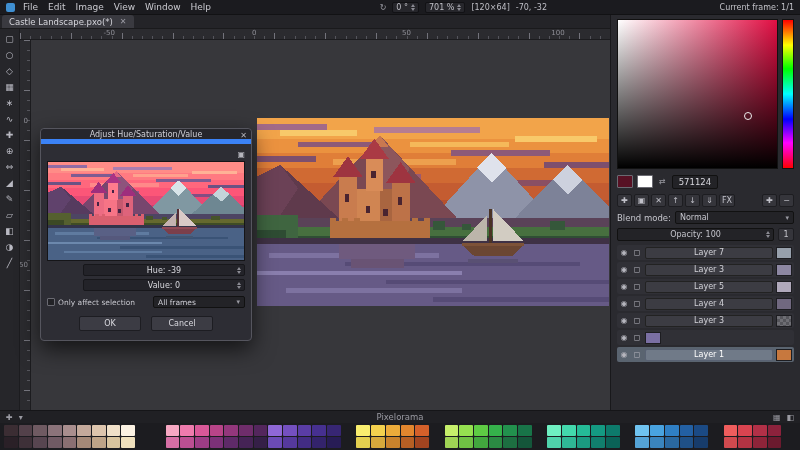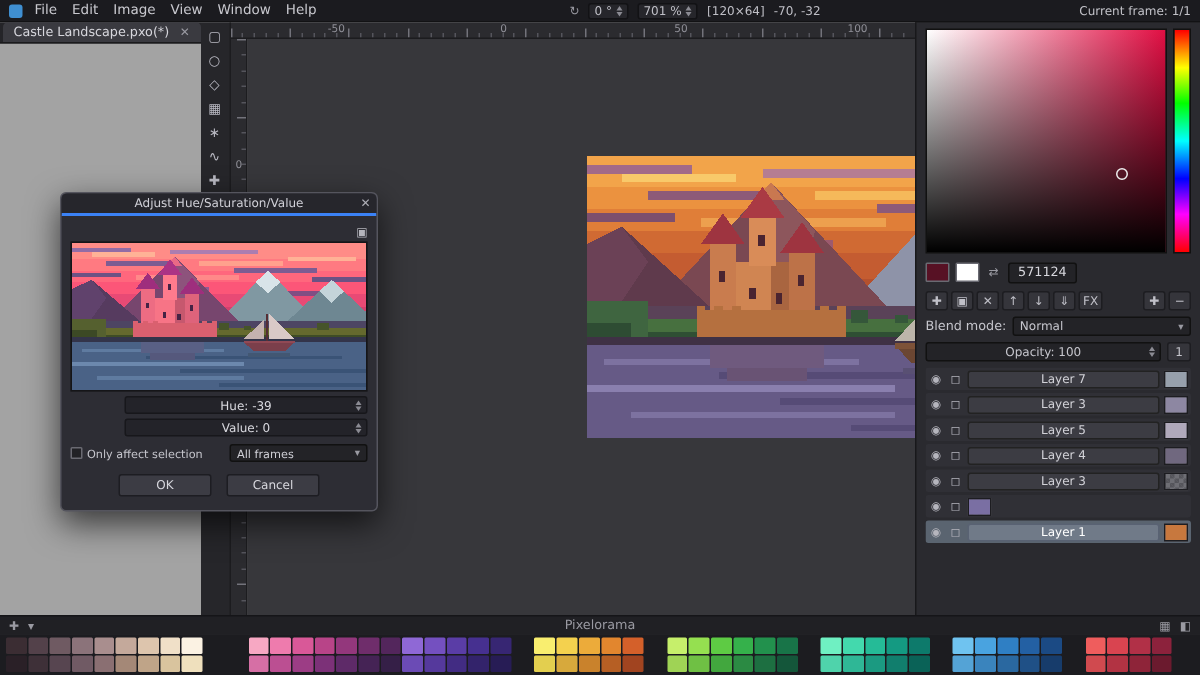--- a/index.html
+++ b/index.html
@@ -19,21 +19,21 @@
   .mb-box{background:#26262b;border:1px solid #121215;padding:0 3px;height:11px;
           display:flex;align-items:center;gap:3px;border-radius:2px;}
   .spin{display:flex;flex-direction:column;gap:1px;}
   .spin i{display:block;width:0;height:0;border-left:2.5px solid transparent;border-right:2.5px solid transparent;}
   .spin .up{border-bottom:3px solid #8b8b93;}
   .spin .dn{border-top:3px solid #8b8b93;}
   .mb-frame{font-size:8px;color:#c2c2c8;padding-left:8px;}
 
   
   .main{display:flex;height:395px;}
-  .editor{width:610px;display:flex;background:#a3a3a3;}
+  .editor{width:610px;display:flex;flex-direction:column;background:#84cc16;}
   .tabbar{height:14px;background:#242428;display:flex;align-items:flex-end;padding-left:2px;
           border-bottom:1px solid #1a1a1c;}
   .tab{height:13px;background:#3a3a40;color:#d6d6dc;font-size:8.5px;display:flex;align-items:center;
        gap:7px;padding:0 7px;border-radius:3px 3px 0 0;}
   .tabx{color:#9a9aa2;font-size:8px;}
 
   .edit-row{flex:1;display:flex;min-height:0;}
   .toolcol{width:20px;background:#26262a;border-right:1px solid #1c1c1f;display:flex;
            flex-direction:column;align-items:center;padding-top:3px;gap:1px;}
   .tool-btn{width:16px;height:15px;color:#b9b9c2;font-size:9px;line-height:15px;text-align:center;border-radius:2px;}
@@ -91,21 +91,21 @@
   .thumb-cell{width:16px;height:12px;position:relative;flex:none;border:1px solid #1d1d21;
      background-color:#6e6e74;
      background-image:linear-gradient(45deg,#55555b 25%,transparent 25%,transparent 75%,#55555b 75%),
                       linear-gradient(45deg,#55555b 25%,transparent 25%,transparent 75%,#55555b 75%);
      background-size:6px 6px;background-position:0 0,3px 3px;}
   .thumb-fill{position:absolute;inset:0;}
 
   
   .dialog{position:absolute;left:40px;top:128px;width:212px;background:#2d2d34;border:1px solid #55555e;
           border-radius:4px;box-shadow:0 8px 22px rgba(0,0,0,.65);z-index:50;font-size:8.5px;color:#cfcfd6;}
-  .dialog-title{height:15px;background:#26262c;border-bottom:2px solid #3b82f6;display:flex;align-items:center;
+  .dialog-title{height:15px;background:#26262c;border-bottom:5px solid #3b82f6;display:flex;align-items:center;
                 justify-content:center;position:relative;border-radius:4px 4px 0 0;font-size:8px;}
   .dialog-close{position:absolute;right:4px;top:2px;color:#b0b0b8;font-size:8px;line-height:10px;}
   .dialog-body{padding:6px;}
   .preview-icon-row{display:flex;justify-content:flex-end;height:9px;margin-bottom:2px;color:#b5b5bd;font-size:8px;line-height:9px;}
   .preview-box{width:198px;height:100px;border:1px solid #151518;overflow:hidden;background:#222;}
   .preview-svg{width:100%;height:100%;display:block;filter:hue-rotate(-39deg) saturate(1.15);}
   .vslider{height:12px;background:#232329;border:1px solid #17171b;border-radius:2px;margin-top:3px;
            position:relative;display:flex;align-items:center;justify-content:center;color:#d8d8de;font-size:8px;margin-left:36px;}
   .vslider .spin{position:absolute;right:3px;}
   .opt-row{display:flex;align-items:center;margin-top:5px;gap:3px;}

